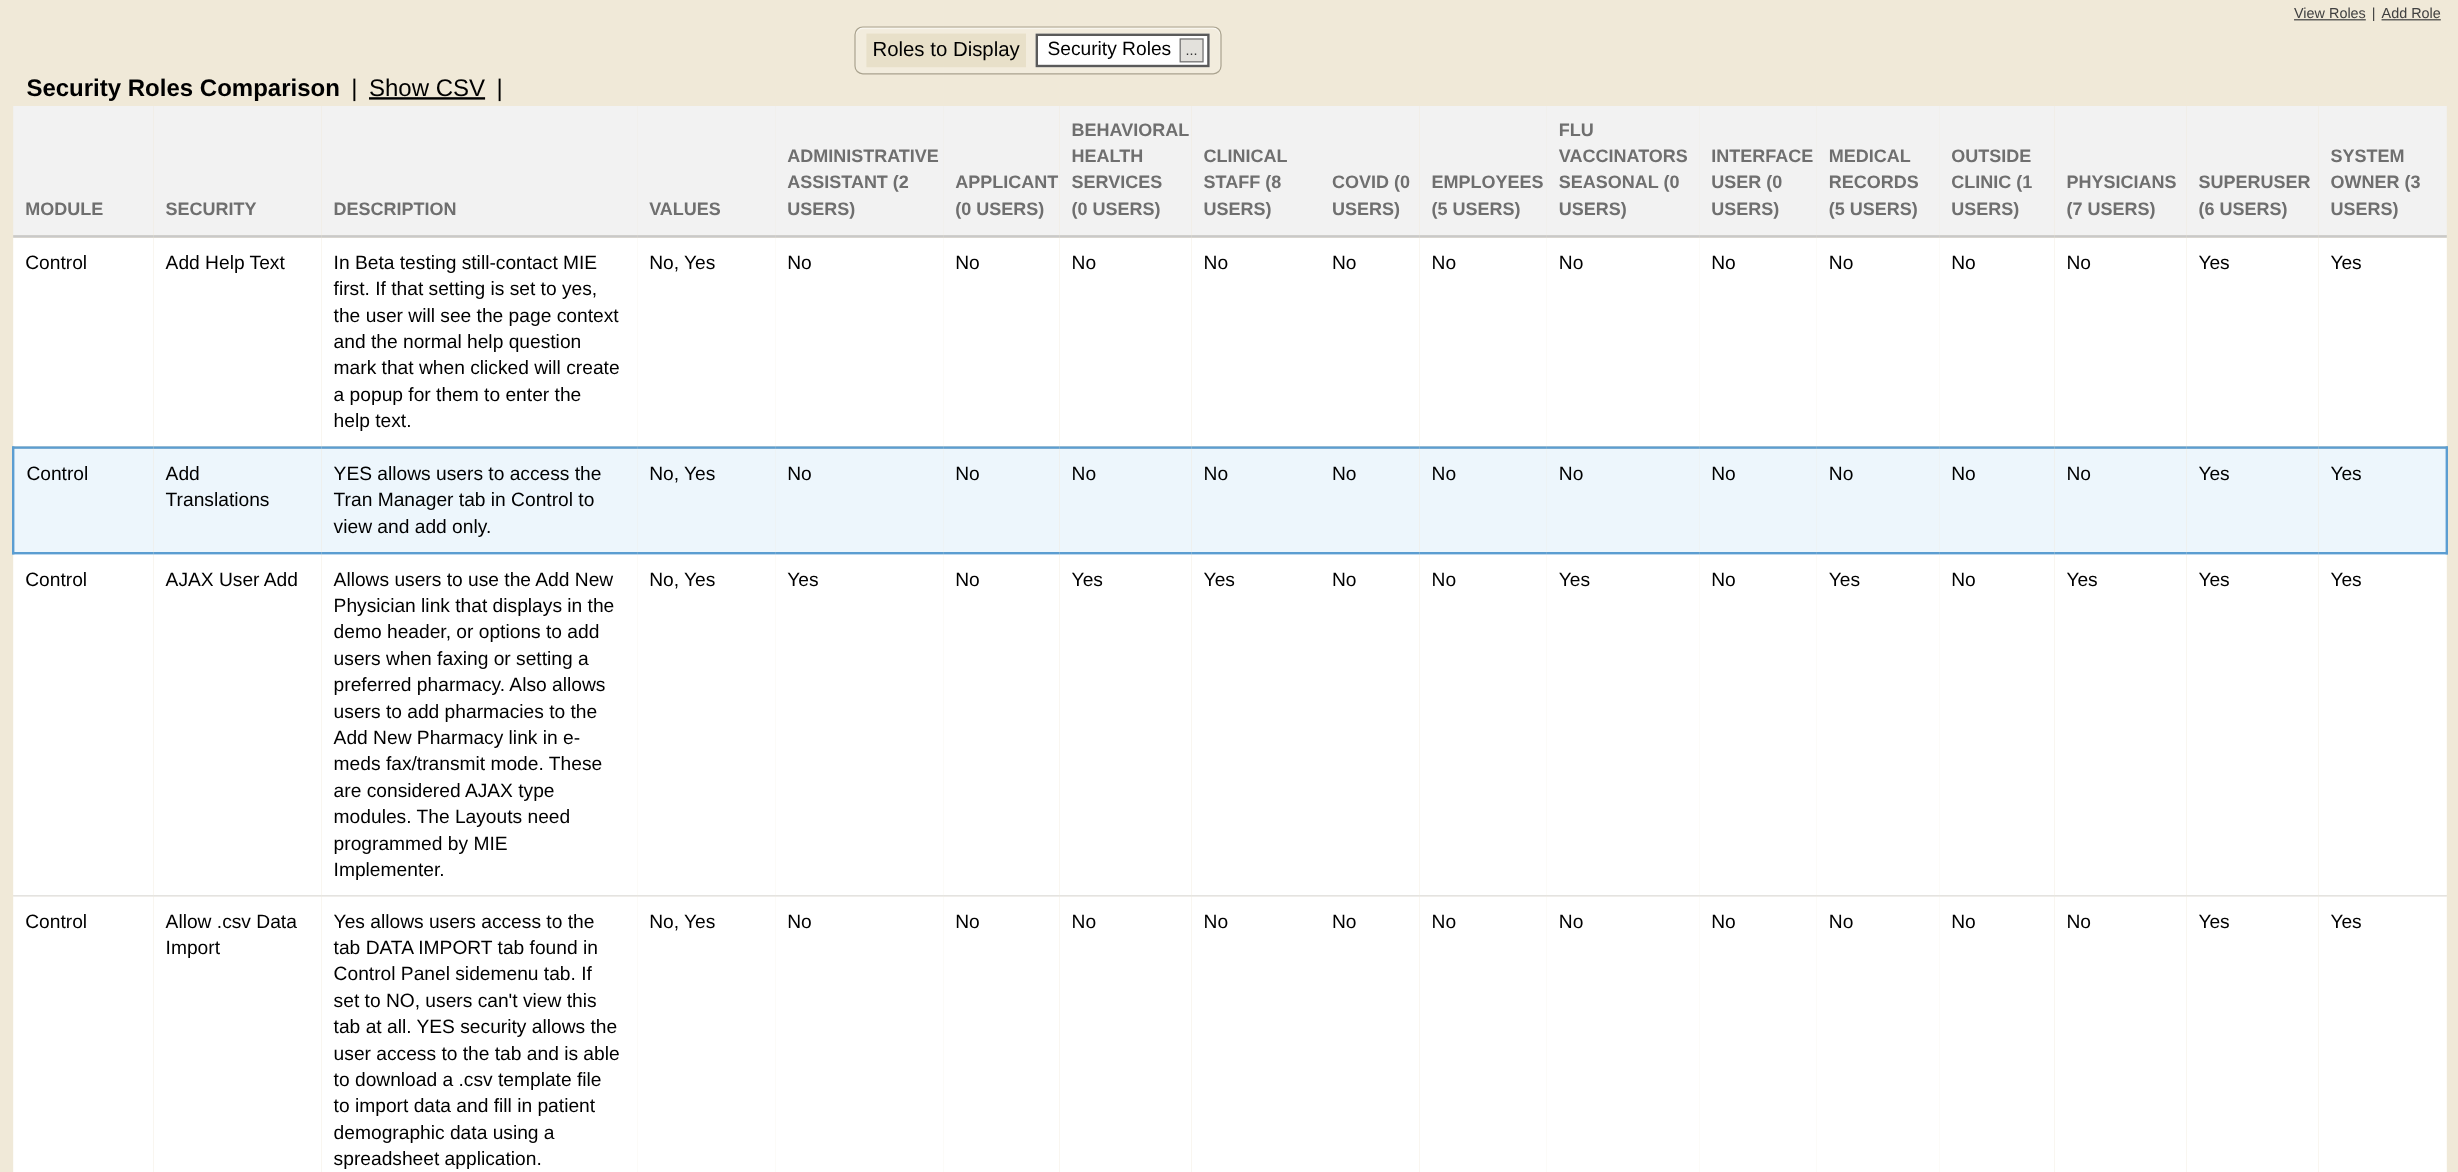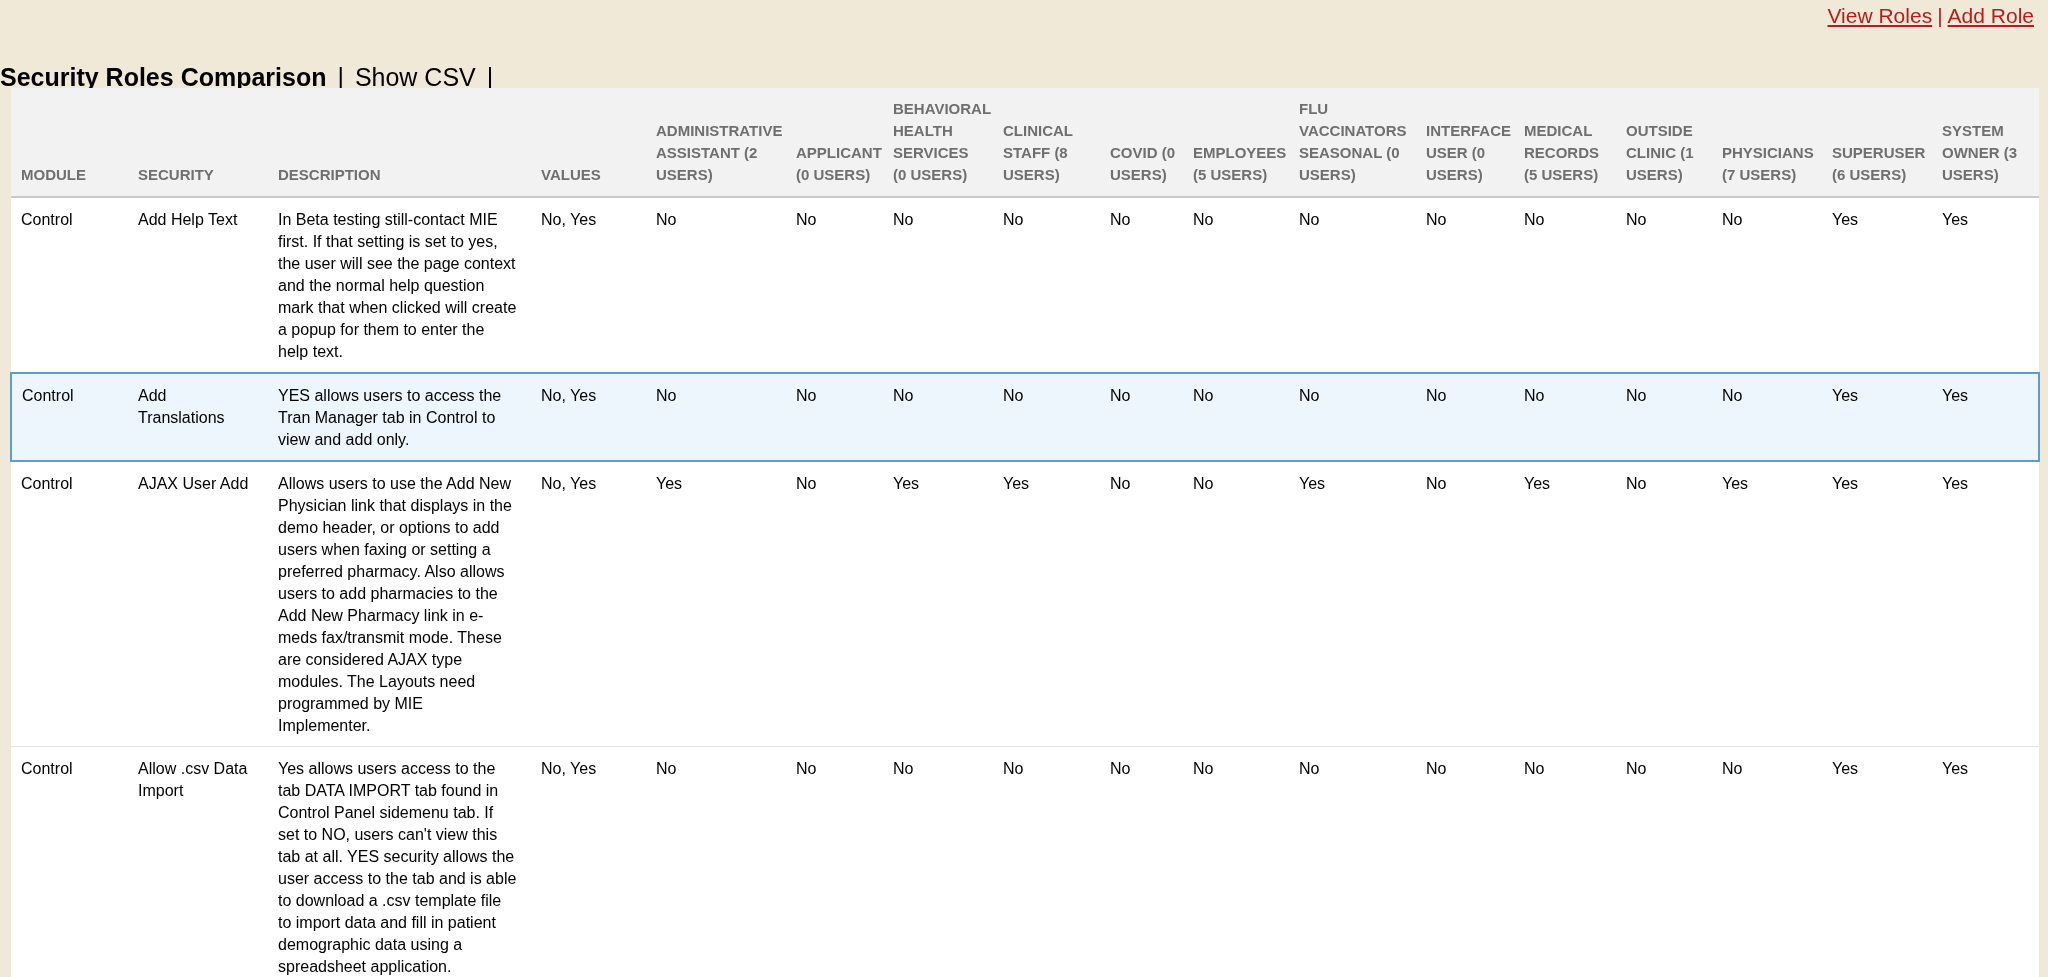--- a/index.html
+++ b/index.html
@@ -7,21 +7,21 @@
   body {
     width: 2048px; height: 977px; overflow: hidden; position: relative;
     background: #f0e9d8;
     font-family: "Liberation Sans", sans-serif;
     color: #000;
   }
 
   
   .top-links {
     position: absolute; top: 4px; right: 14px;
-    font-size: 21px; color: #b91c1c;
+    font-size: 12px; color: #404040;
   }
   .top-links .link { text-decoration: underline; cursor: pointer; }
   .top-links .pipe { margin: 0 5px; }
 
   
   .controls {
     position: absolute; top: 22px; left: 712px;
     display: flex; align-items: stretch; gap: 6px;
   }
   .ctl-group {
@@ -59,22 +59,22 @@
   .search-btn {
     margin-left: 8px;
     font-size: 17px; padding: 3px 11px;
     background: #ececec; border: 1px solid #8f8f8f; border-radius: 4px;
     cursor: pointer; color: #000;
     font-family: "Liberation Sans", sans-serif;
   }
 
   
   .title-bar {
-    position: absolute; top: 63px; left: 0;
-    font-size: 25px; white-space: nowrap; text-align: right;
+    position: absolute; top: 63px; left: 22px;
+    font-size: 20px; white-space: nowrap; text-align: right;
   }
   .title-bar .page-title { font-weight: bold; }
   .title-bar .pipe { margin: 0 4px; }
   .title-bar .link { text-decoration: underline; cursor: pointer; }
 
   
   .table-wrap { position: absolute; top: 88px; left: 10px; }
   table.roles {
     border-collapse: collapse; table-layout: fixed;
     width: 2028px; font-size: 16px;
@@ -100,20 +100,27 @@
   tr.sep td { border-top: 1px solid #e2e2e2; }
 </style>
 </head>
 <body>
 
 <div class="top-links">
   <span class="link">View Roles</span><span class="pipe">|</span><span class="link">Add Role</span>
 </div>
 
 <div class="controls">
+  <div class="ctl-group">
+    <span class="rtd-label">Roles to Display</span>
+    <span class="roles-box">
+      <span>Security Roles</span>
+      <button class="dots-btn">...</button>
+    </span>
+  </div>
 </div>
 
 <div class="title-bar">
   <span class="page-title">Security Roles Comparison</span>
   <span class="pipe">|</span>
   <span class="link">Show CSV</span>
   <span class="pipe">|</span>
 </div>
 
 <div class="table-wrap">

